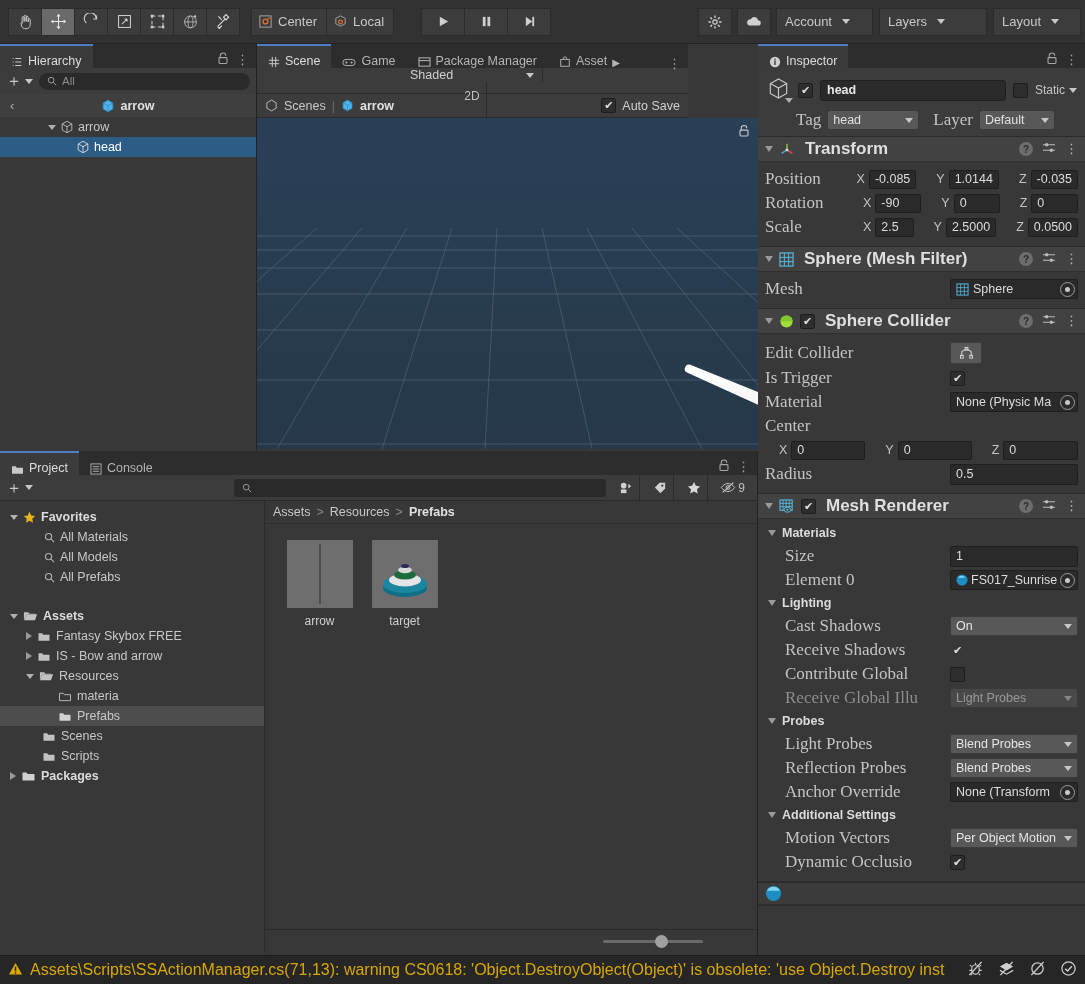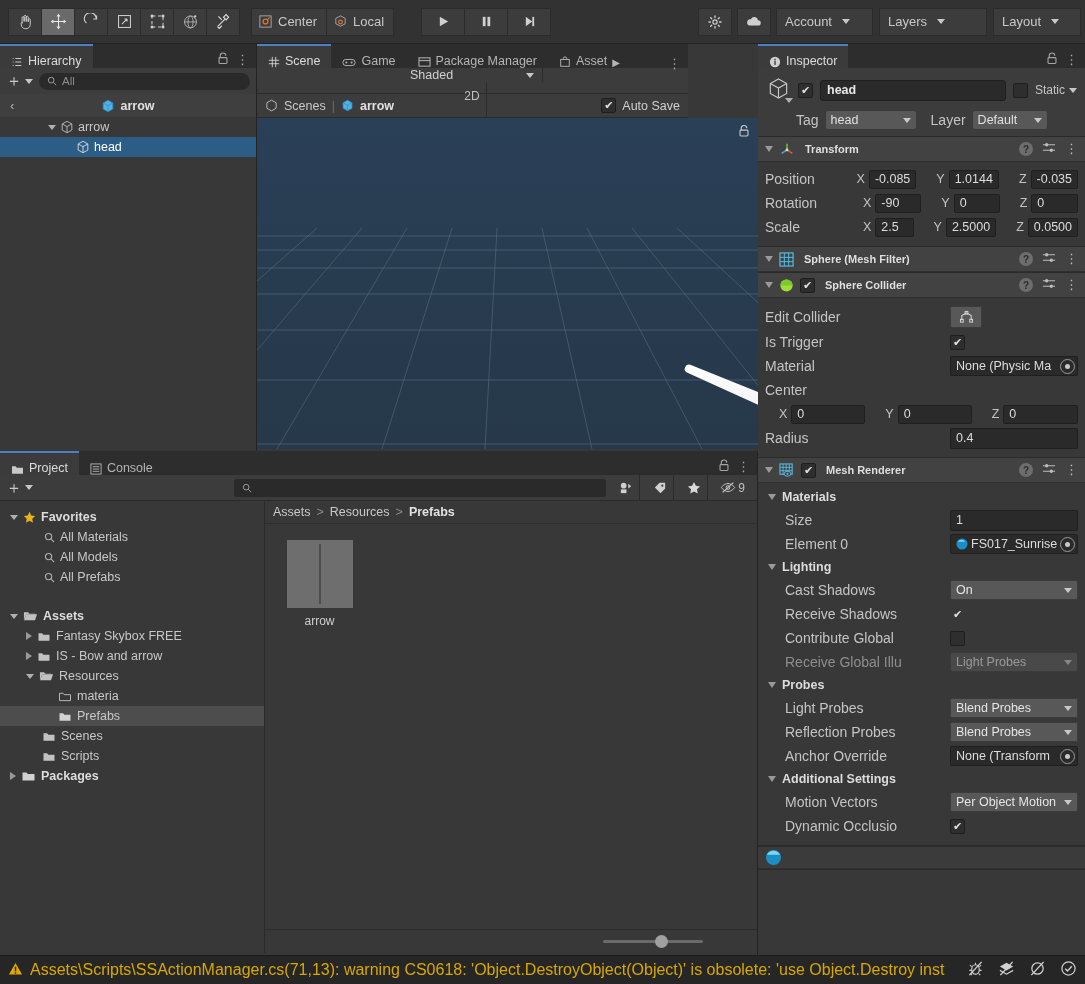--- a/index.html
+++ b/index.html
@@ -107,25 +107,25 @@
   .namefield { flex:1; height:21px; background:#2a2a2a; border:1px solid #1f1f1f; border-radius:3px;
      display:flex; align-items:center; padding:0 6px; color:#e8e8e8; font-weight:bold; font-size:12.5px;}
   .cbx { width:15px; height:15px; background:#2e2e2e; border:1px solid #1e1e1e; border-radius:2px;
      display:flex; align-items:center; justify-content:center; color:#e0e0e0; font-size:11px; cursor:pointer; flex:none;}
   .cbx.off { color:transparent; }
   .mini-dd { height:20px; background:#585858; border:1px solid #3a3a3a; border-radius:3px; display:flex;
      align-items:center; justify-content:space-between; padding:0 5px; color:#e0e0e0; font-size:12.5px; cursor:pointer;}
   .comp { border-bottom:1px solid #2b2b2b; }
   .comp-head { height:25px; background:#424242; display:flex; align-items:center; gap:6px; padding:0 7px;
      border-bottom:1px solid #303030; cursor:pointer;}
-  .comp-title { font-weight:bold; color:#dfdfdf; font-size:11px; margin-left:4px;}
+  .comp-title { font-weight:bold; color:#dfdfdf; font-size:17px; margin-left:4px;}
   .comp-icons { margin-left:auto; display:flex; align-items:center; gap:9px; color:#bcbcbc;}
   .comp-body { padding:5px 7px 7px 7px; }
   .frow { display:flex; align-items:center; height:24px; gap:20px; }
-  .flabel { color:#c4c4c4; font-size:14px; }
+  .flabel { color:#c4c4c4; font-size:17px;font-family:Liberation Serif, serif; }
   .flabel.dim { color:#8e8e8e; }
   .field { height:19px; background:#2a2a2a; border:1px solid #1f1f1f; border-radius:2px; display:flex;
      align-items:center; padding:0 5px; color:#dcdcdc; font-size:12.5px; overflow:hidden; white-space:nowrap; cursor:text;}
   .axis { display:flex; align-items:center; gap:4px; flex:1; }
   .axis .ax { color:#c4c4c4; font-size:12.5px; }
   .dd { height:20px; background:#585858; border:1px solid #3c3c3c; border-radius:2px; display:flex;
      align-items:center; justify-content:space-between; padding:0 5px; color:#e4e4e4; font-size:12.5px; cursor:pointer;}
   .objfield { height:20px; background:#2a2a2a; border:1px solid #1f1f1f; border-radius:2px; display:flex;
      align-items:center; padding:0 2px 0 5px; color:#dcdcdc; font-size:12.5px; overflow:hidden; cursor:pointer;}
   .objfield .lbl { flex:1; overflow:hidden; white-space:nowrap; }
@@ -743,20 +743,34 @@
         <div class="grid">
           <div class="asset">
             <div class="thumb">
               <svg width="66" height="68" viewBox="0 0 66 68">
                   <rect width="66" height="68" fill="#6e6e6e"></rect>
                   <line x1="33" y1="4" x2="33" y2="64" stroke="#3f3f3f" stroke-width="1.4"></line>
                 </svg>
             </div>
             <span class="asset-label">arrow</span>
           </div>
+          <div class="asset">
+            <div class="thumb">
+              <svg width="66" height="68" viewBox="0 0 66 68">
+                  <rect width="66" height="68" fill="#6e6e6e"></rect>
+                  <ellipse cx="33" cy="48" rx="22" ry="9" fill="#0f6f86"></ellipse>
+                  <ellipse cx="33" cy="44" rx="22" ry="9" fill="#1a86a0"></ellipse>
+                  <ellipse cx="33" cy="40" rx="16" ry="6.5" fill="#e4e4e4"></ellipse>
+                  <ellipse cx="33" cy="35" rx="11" ry="4.6" fill="#1b6b3c"></ellipse>
+                  <ellipse cx="33" cy="30" rx="7" ry="3.2" fill="#d8d8d8"></ellipse>
+                  <ellipse cx="33" cy="26" rx="4" ry="2" fill="#2a2a5a"></ellipse>
+                </svg>
+            </div>
+            <span class="asset-label">target</span>
+          </div>
         </div>
         <div class="p-status">
           <div class="slider">
             <div class="knob"></div>
           </div>
         </div>
       </div>
     </div>
   </div>
 
@@ -921,20 +935,35 @@
             <svg width="14" height="13" viewBox="0 0 15 14">
                 <g stroke="#bcbcbc" stroke-width="1.2">
                   <path d="M1 4h13M1 10h13"></path>
                 </g>
                 <circle cx="5" cy="4" r="1.8" fill="#bcbcbc"></circle>
                 <circle cx="10" cy="10" r="1.8" fill="#bcbcbc"></circle>
               </svg>
           </span>
           <span class="kebab">⋮</span>
         </span>
+      </div>
+      <div class="comp-body">
+        <div class="frow">
+          <span class="flabel" style="width:165px;">Mesh</span>
+          <span class="objfield" style="flex:1;">
+            <svg width="13" height="13" viewBox="0 0 14 14" style="margin-right:4px;flex:none;">
+                <rect x="1" y="1" width="12" height="12" fill="none" stroke="#5bc0e8" stroke-width="1"></rect>
+                <g stroke="#5bc0e8" stroke-width="0.8">
+                  <path d="M1 5h12M1 9h12M5 1v12M9 1v12"></path>
+                </g>
+              </svg>
+            <span class="lbl">Sphere</span>
+            <span class="circ"></span>
+          </span>
+        </div>
       </div>
     </div>
 
     <div class="comp">
       <div class="comp-head">
         <span class="tri2"></span>
         <svg width="15" height="15" viewBox="0 0 16 16">
             <circle cx="8" cy="8" r="6.5" fill="#9ede3a"></circle>
             <path d="M1.5 8a6.5 6.5 0 0113 0z" fill="#7fc92c"></path>
           </svg>
@@ -996,21 +1025,21 @@
           <span class="axis">
               <span class="ax">Z</span>
               <span class="field" style="flex:1;">
                 <span>0</span>
               </span>
             </span>
         </div>
         <div class="frow">
           <span class="flabel" style="width:165px;">Radius</span>
           <span class="field" style="flex:1;height:21px;">
-              <span>0.4</span>
+              <span>0.5</span>
             </span>
         </div>
       </div>
     </div>
 
     <div class="comp">
       <div class="comp-head">
         <span class="tri2"></span>
         <svg width="16" height="15" viewBox="0 0 17 16">
             <rect x="1" y="1" width="13" height="11" fill="none" stroke="#5bc0e8" stroke-width="1.1"></rect>

